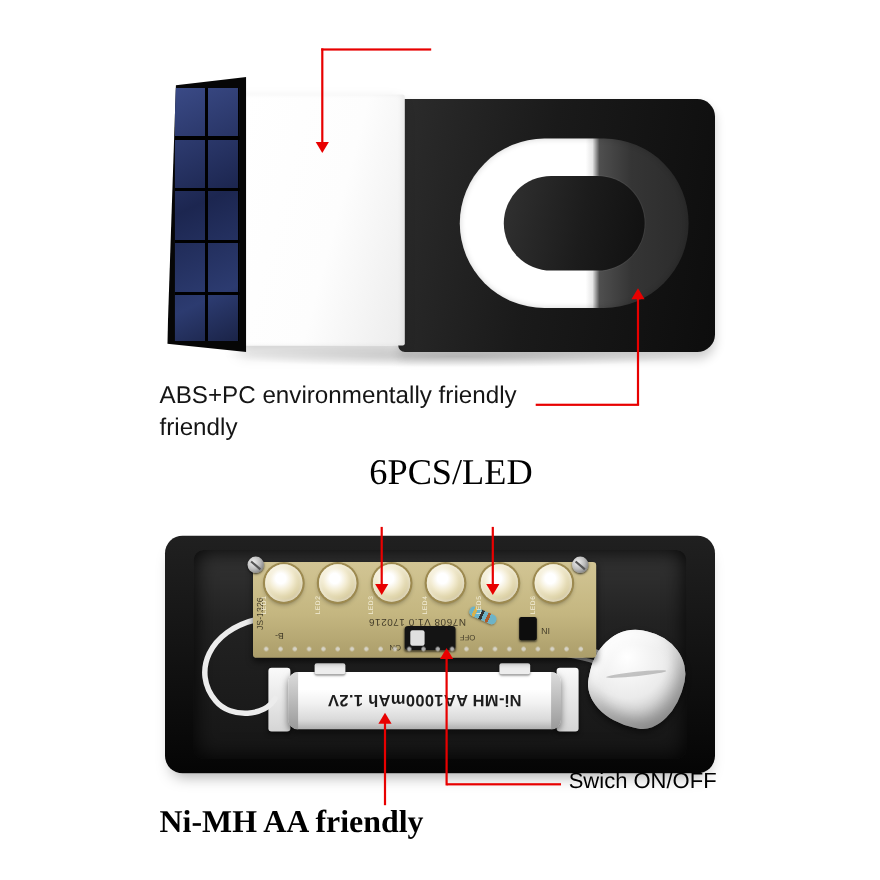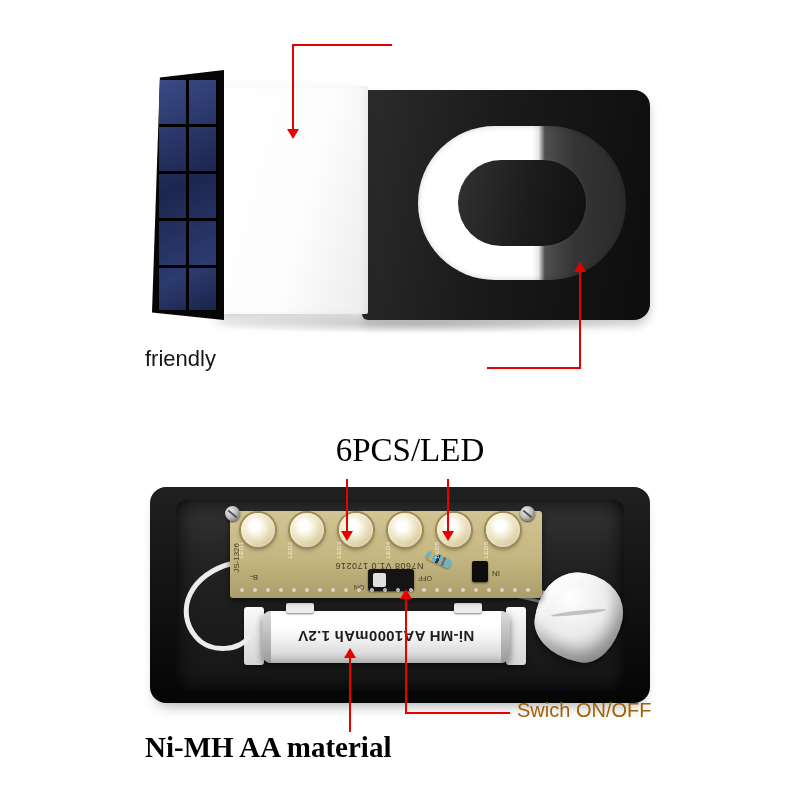--- a/index.html
+++ b/index.html
@@ -7,21 +7,21 @@
   .canvas{position:relative;width:800px;height:800px;background:#fff;overflow:hidden;
           font-family:"Liberation Sans",sans-serif;color:#111;}
 
   
   .rline{position:absolute;background:var(--red);z-index:20;}
   .arr{position:absolute;width:0;height:0;z-index:21;}
   .arr-down{border-left:6px solid transparent;border-right:6px solid transparent;border-top:10px solid var(--red);}
   .arr-up{border-left:6px solid transparent;border-right:6px solid transparent;border-bottom:10px solid var(--red);}
   .label{position:absolute;z-index:22;white-space:nowrap;}
   .sans{font-family:"Liberation Sans",sans-serif;font-size:22px;color:#151515;}
-  .sans-small{font-family:"Liberation Sans",sans-serif;font-size:20px;color:#a16207;text-align:center;}
+  .sans-small{font-family:"Liberation Sans",sans-serif;font-size:20px;color:#000000;text-align:center;}
   .serif-big{font-family:"Liberation Serif",serif;font-size:33px;color:#000;}
   .serif-bold{font-family:"Liberation Serif",serif;font-size:29px;font-weight:bold;color:#000;}
 
   
   .solar{position:absolute;left:152px;top:70px;width:72px;height:250px;background:#060606;
          padding:0;z-index:3;clip-path:polygon(11% 3%,100% 0,100% 100%,0 97%);}
   .solar-cells{position:absolute;left:7px;top:10px;right:6px;bottom:10px;
          background:
            repeating-linear-gradient(to bottom, rgba(0,0,0,0) 0 44px, #000 44px 47px),
            repeating-linear-gradient(to right, rgba(0,0,0,0) 0 27px, #000 27px 30px),
@@ -111,27 +111,28 @@
   <div class="body-box">
     <div class="ring"></div>
     <div class="island"></div>
   </div>
 
   <div class="rline" style="left:292px;top:44px;width:100px;height:2px"></div>
   <div class="rline" style="left:292px;top:44px;width:2px;height:86px"></div>
   <div class="arr arr-down" style="left:287px;top:129px"></div>
 
   <div class="label sans" style="left:145px;top:344px;line-height:1.32">
+    <div>ABS+PC environmentally friendly</div>
     <div>friendly</div>
   </div>
   <div class="arr arr-up" style="left:574px;top:262px"></div>
   <div class="rline" style="left:579px;top:271px;width:2px;height:97px"></div>
   <div class="rline" style="left:487px;top:367px;width:94px;height:2px"></div>
 
-  <div class="label serif-big" style="left:300px;top:432px;width:220px;text-align:center">6PCS/LED</div>
+  <div class="label serif-big" style="left:300px;top:412px;width:220px;text-align:center">6PCS/LED</div>
   <div class="rline" style="left:346px;top:479px;width:2px;height:54px"></div>
   <div class="arr arr-down" style="left:341px;top:531px"></div>
   <div class="rline" style="left:447px;top:479px;width:2px;height:54px"></div>
   <div class="arr arr-down" style="left:442px;top:531px"></div>
 
   <div class="photo">
     <div class="interior"></div>
 
     <div class="pcb">
       <div class="led" style="left:11px"></div>
@@ -183,20 +184,20 @@
       <path d="M 338 98 C 356 112 380 108 398 118" fill="none" stroke="#9e9e9e" stroke-width="3" stroke-linecap="round"></path>
     </svg>
 
     <div class="bag">
       <div class="bag-fold"></div>
     </div>
   </div>
 
   <div class="arr arr-up" style="left:344px;top:648px"></div>
   <div class="rline" style="left:349px;top:657px;width:2px;height:75px"></div>
-  <div class="label serif-bold" style="left:145px;top:731px">Ni-MH AA material</div>
+  <div class="label serif-bold" style="left:145px;top:731px">Ni-MH AA friendly</div>
 
   <div class="arr arr-up" style="left:400px;top:589px"></div>
   <div class="rline" style="left:405px;top:598px;width:2px;height:116px"></div>
   <div class="rline" style="left:406px;top:712px;width:104px;height:2px"></div>
   <div class="label sans-small" style="left:517px;top:699px">Swich ON/OFF</div>
 
 </div>
 
 </body></html>

